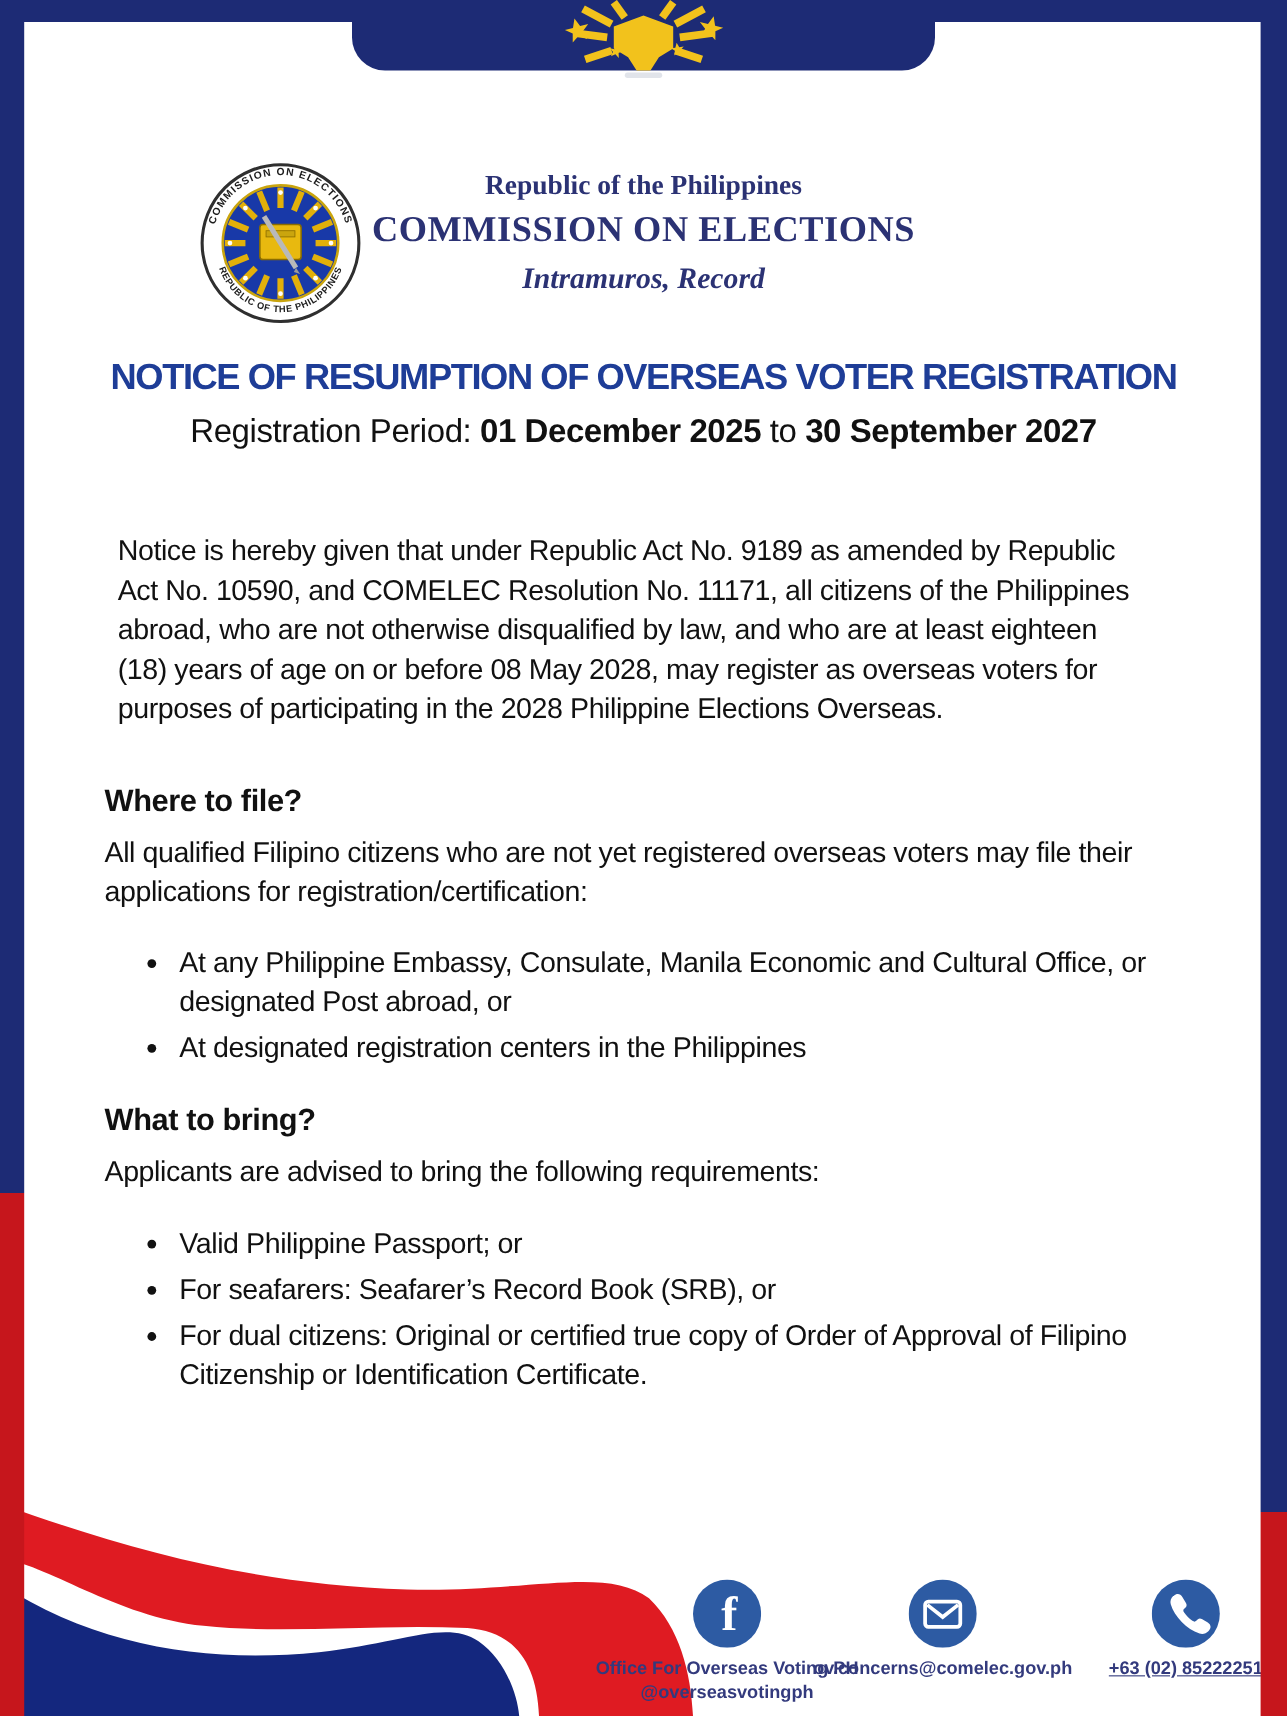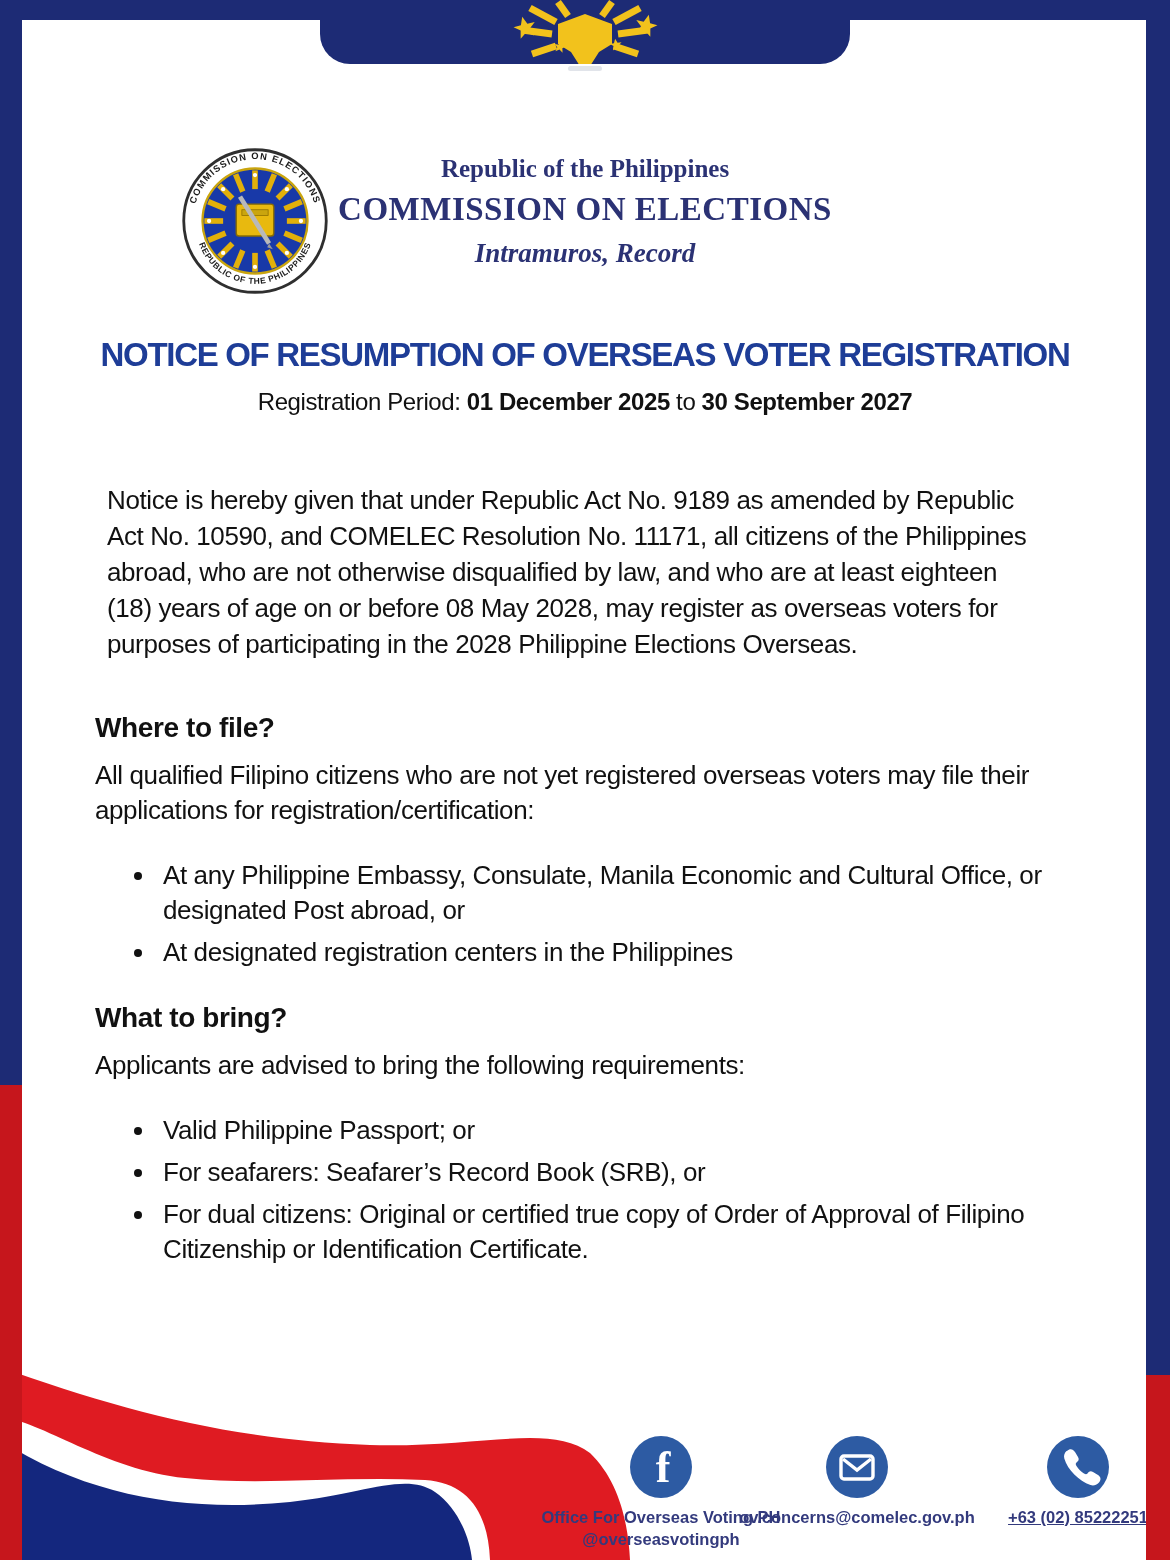--- a/index.html
+++ b/index.html
@@ -23,23 +23,23 @@
   .tab-shadow{position:absolute;left:50%;transform:translateX(-50%);top:66px;width:34px;height:5px;
     background:#c9cdd8;opacity:.55;border-radius:3px;z-index:6;}
   
   .seal{position:absolute;left:180px;top:146px;width:150px;height:150px;z-index:3;}
   .org-block{position:absolute;top:152px;left:0;right:0;text-align:center;z-index:2;
     font-family:"Liberation Serif",serif;color:#2b3274;}
   .org-country{font-size:25px;font-weight:bold;line-height:34px;}
   .org-commission{font-size:33px;font-weight:bold;line-height:46px;letter-spacing:.5px;}
   .org-location{font-size:27px;font-weight:bold;font-style:italic;line-height:42px;}
   
-  .title-block{position:absolute;top:336px;left:0;right:0;text-align:center;z-index:2;}
+  .title-block{position:absolute;top:324px;left:0;right:0;text-align:center;z-index:2;}
   .main-title{font-size:33px;font-weight:bold;letter-spacing:-1.3px;color:#1e3d97;}
-  .subtitle{margin-top:14px;font-size:24px;letter-spacing:-0.4px;color:#111;}
+  .subtitle{margin-top:14px;font-size:30px;letter-spacing:-0.4px;color:#111;}
   .subtitle b{font-weight:bold;}
   
   .intro{position:absolute;top:482px;left:95px;width:995px;z-index:2;
     font-size:26px;line-height:36px;letter-spacing:-0.4px;white-space:pre-line;margin-left:12px;}
   .section{position:absolute;left:95px;width:995px;z-index:2;}
   .sec-where{top:712px;}
   .sec-bring{top:1002px;}
   .sec-heading{font-size:28px;font-weight:bold;letter-spacing:-0.4px;}
   .sec-intro{margin-top:14px;font-size:26px;line-height:35px;letter-spacing:-0.4px;white-space:pre-line;}
   .sec-list{margin:30px 0 0 0;padding-left:62px;}

